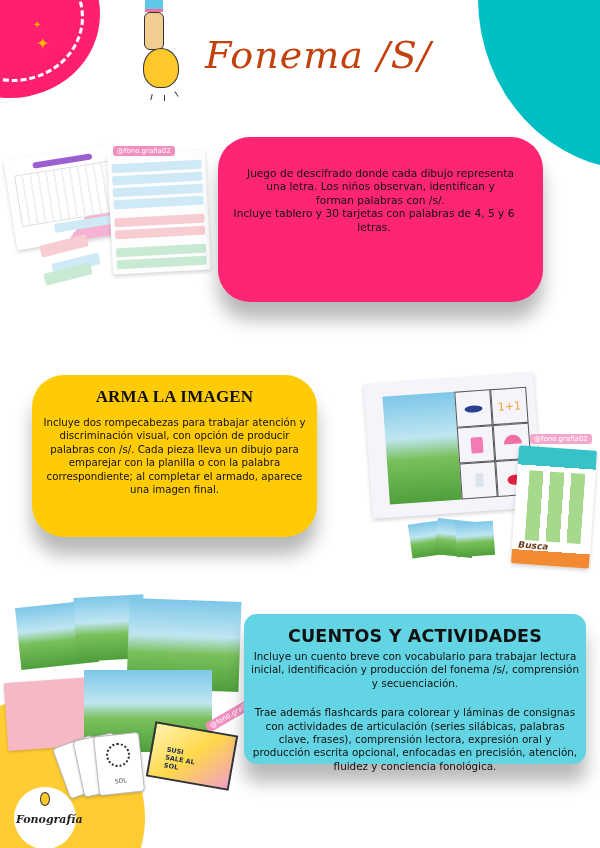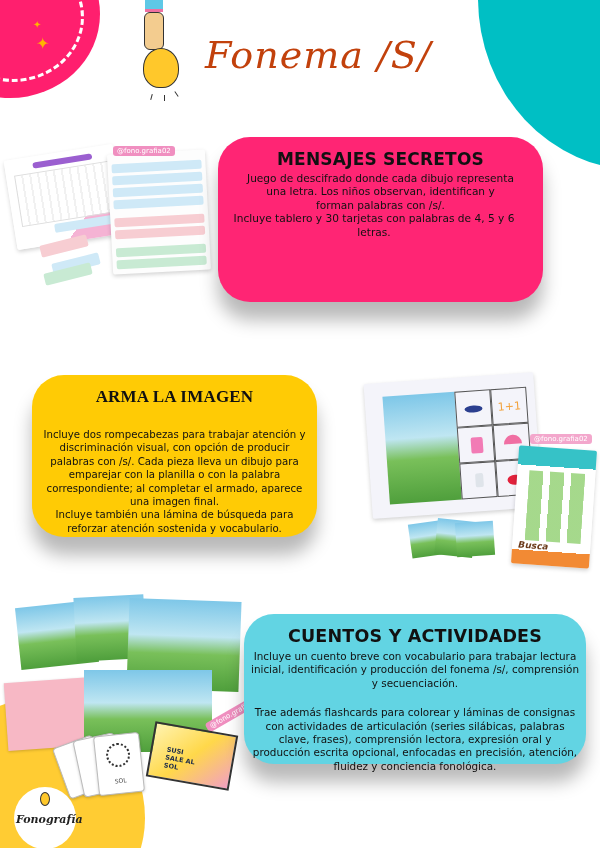--- a/index.html
+++ b/index.html
@@ -22,27 +22,27 @@
 
   .title { left:205px; top:33px; font-family:"DejaVu Serif", serif; font-style:italic; font-size:38px; color:#c2410c; letter-spacing:1px; }
 
   
   .card { text-align:center; color:#111; box-shadow:0 18px 18px rgba(0,0,0,0.28); }
   .card h2 { margin:0; font-weight:bold; font-family:"DejaVu Sans", sans-serif; letter-spacing:0.2px; }
   .card p { margin:0; font-size:10.4px; line-height:13.4px; }
 
   .card-pink { left:218px; top:137px; width:325px; height:165px; background:#ff2574; border-radius:32px; }
   .card-pink h2 { font-size:17px; margin-top:12px; }
-  .card-pink p { margin-top:3px; padding:0 28px; font-size:10.6px; }
+  .card-pink p { margin-top:30px; padding:0 28px; font-size:10.6px; }
 
   .card-yellow { left:32px; top:375px; width:285px; height:162px; background:#ffcb05; border-radius:32px; }
   .card-yellow h2 { font-size:17px; margin-top:12px;font-family:Liberation Serif, serif; }
-  .card-yellow p { margin-top:21px; padding:0 4px; font-size:10.2px; }
+  .card-yellow p { margin-top:9px; padding:0 4px; font-size:10.2px; }
 
-  .card-teal { left:244px; top:614px; width:342px; height:150px; background:#62d4e3; border-radius:30px; }
+  .card-teal { left:244px; top:614px; width:342px; height:150px; background:#62d4e3; border-radius:13px; }
   .card-teal h2 { font-size:17.5px; margin-top:12px; }
   .card-teal p { margin-top:4px; padding:0 6px; font-size:10.4px; }
 
   
   .sheet { background:#fdfdfd; box-shadow:0 2px 4px rgba(0,0,0,0.18); border-radius:2px; }
   .strip { height:9px; border-radius:2px; }
   .tag { background:#f08fc0; color:#fff; font-size:7px; padding:1px 4px; border-radius:3px; }
   .grid-cell { border:1px solid #555; box-sizing:border-box; }
   .scene { background:linear-gradient(#7ec7e8 0%, #bfe6f2 40%, #79c05a 60%, #4f9f3c 100%); }
   .flash { background:#fff; border:1px solid #bbb; border-radius:4px; box-shadow:0 1px 3px rgba(0,0,0,0.2); }
@@ -89,29 +89,27 @@
     <div class="abs strip" style="left:4px;top:94px;width:90px;background:#c8ead3;"></div>
     <div class="abs strip" style="left:4px;top:106px;width:90px;background:#c8ead3;"></div>
   </div>
   <div class="abs tag" style="left:113px;top:6px;">@fono.grafia02</div>
   <div class="abs strip" style="left:40px;top:100px;width:48px;height:12px;background:#f7cdd2;transform:rotate(-14deg);"></div>
   <div class="abs strip" style="left:52px;top:118px;width:48px;height:12px;background:#cfe9f7;transform:rotate(-14deg);"></div>
   <div class="abs strip" style="left:44px;top:128px;width:48px;height:12px;background:#c8ead3;transform:rotate(-14deg);"></div>
 </div>
 
 <div class="abs card card-pink">
-  <h2>MENSAJES SECRETOS</h2>
   <p>Juego de descifrado donde cada dibujo representa una letra. Los niños observan, identifican y forman palabras con /s/.</p>
   <p style="margin-top:0;padding-left:15px;">Incluye tablero y 30 tarjetas con palabras de 4, 5 y 6 letras.</p>
 </div>
 
 <div class="abs card card-yellow">
   <h2>ARMA LA IMAGEN</h2>
   <p>Incluye dos rompecabezas para trabajar atención y discriminación visual, con opción de producir palabras con /s/. Cada pieza lleva un dibujo para emparejar con la planilla o con la palabra correspondiente; al completar el armado, aparece una imagen final.</p>
-  <p style="margin-top:0;">Incluye también una lámina de búsqueda para reforzar atención sostenida y vocabulario.</p>
 </div>
 
 <div class="abs" style="left:360px;top:370px;width:240px;height:210px;">
   <div class="abs sheet" style="left:8px;top:8px;width:170px;height:135px;transform:rotate(-4deg);background:#f4f4fa;">
     <div class="abs scene" style="left:18px;top:14px;width:72px;height:108px;"></div>
     <div class="abs grid-cell" style="left:90px;top:14px;width:36px;height:36px;">
         <div style="margin:14px 8px;width:18px;height:7px;background:#2b3f8f;border-radius:50%;"></div>
       </div>
     <div class="abs grid-cell" style="left:126px;top:14px;width:36px;height:36px;color:#f2a23c;font-size:11px;text-align:center;line-height:36px;">1+1</div>
     <div class="abs grid-cell" style="left:90px;top:50px;width:36px;height:36px;">

